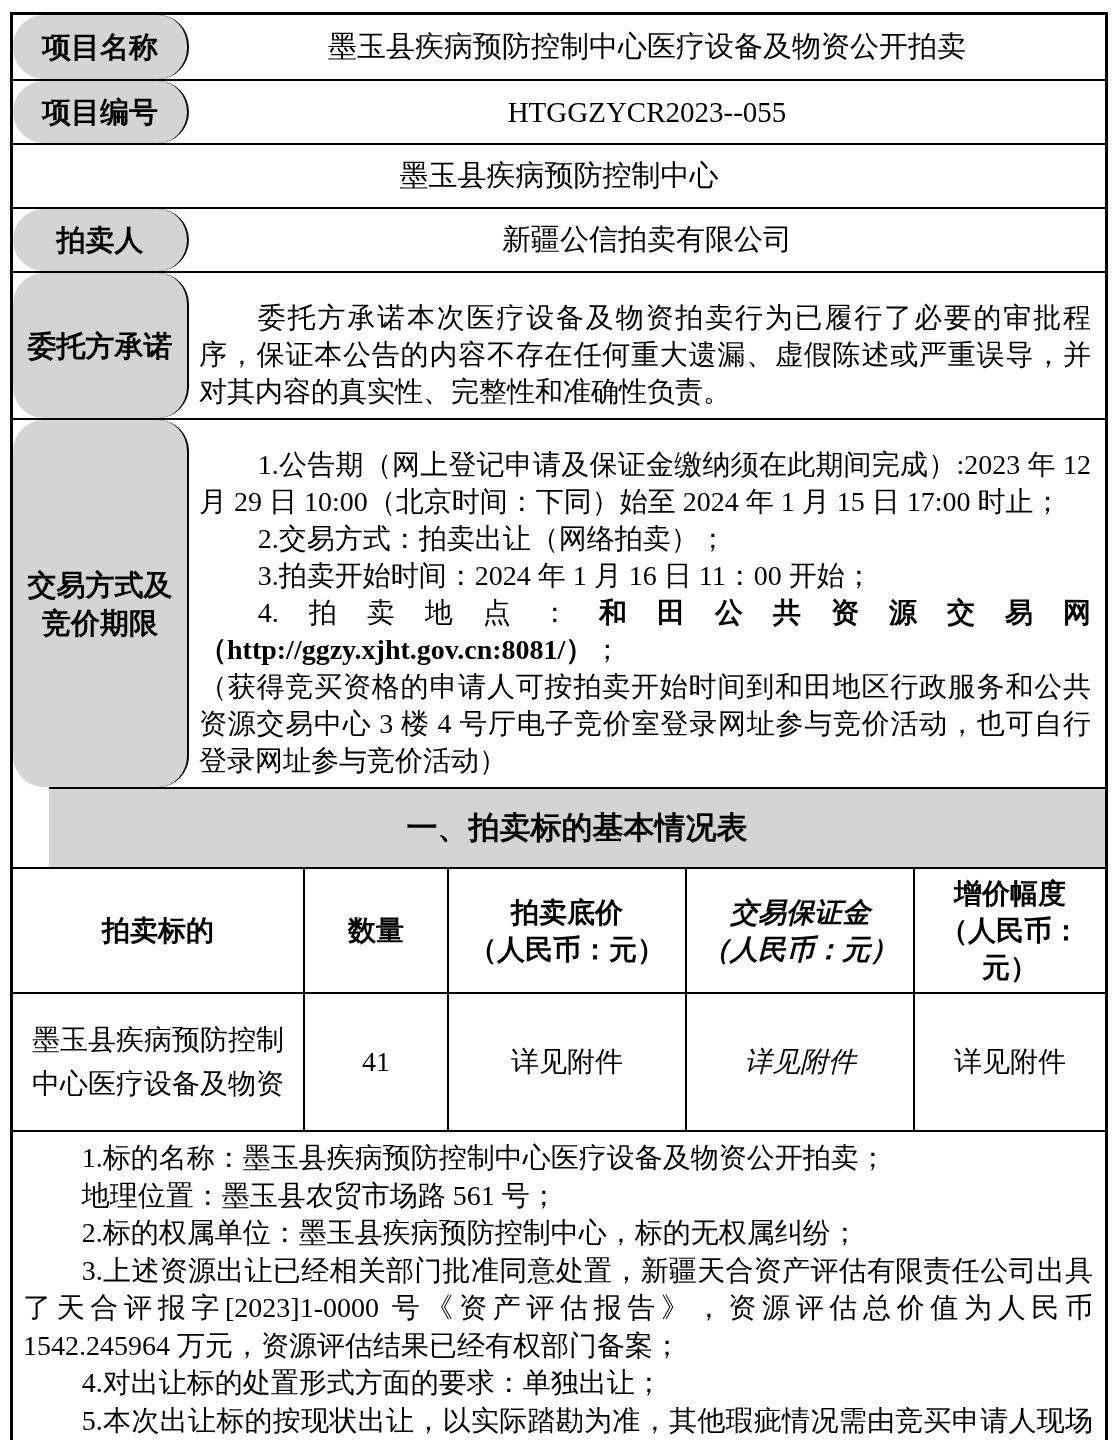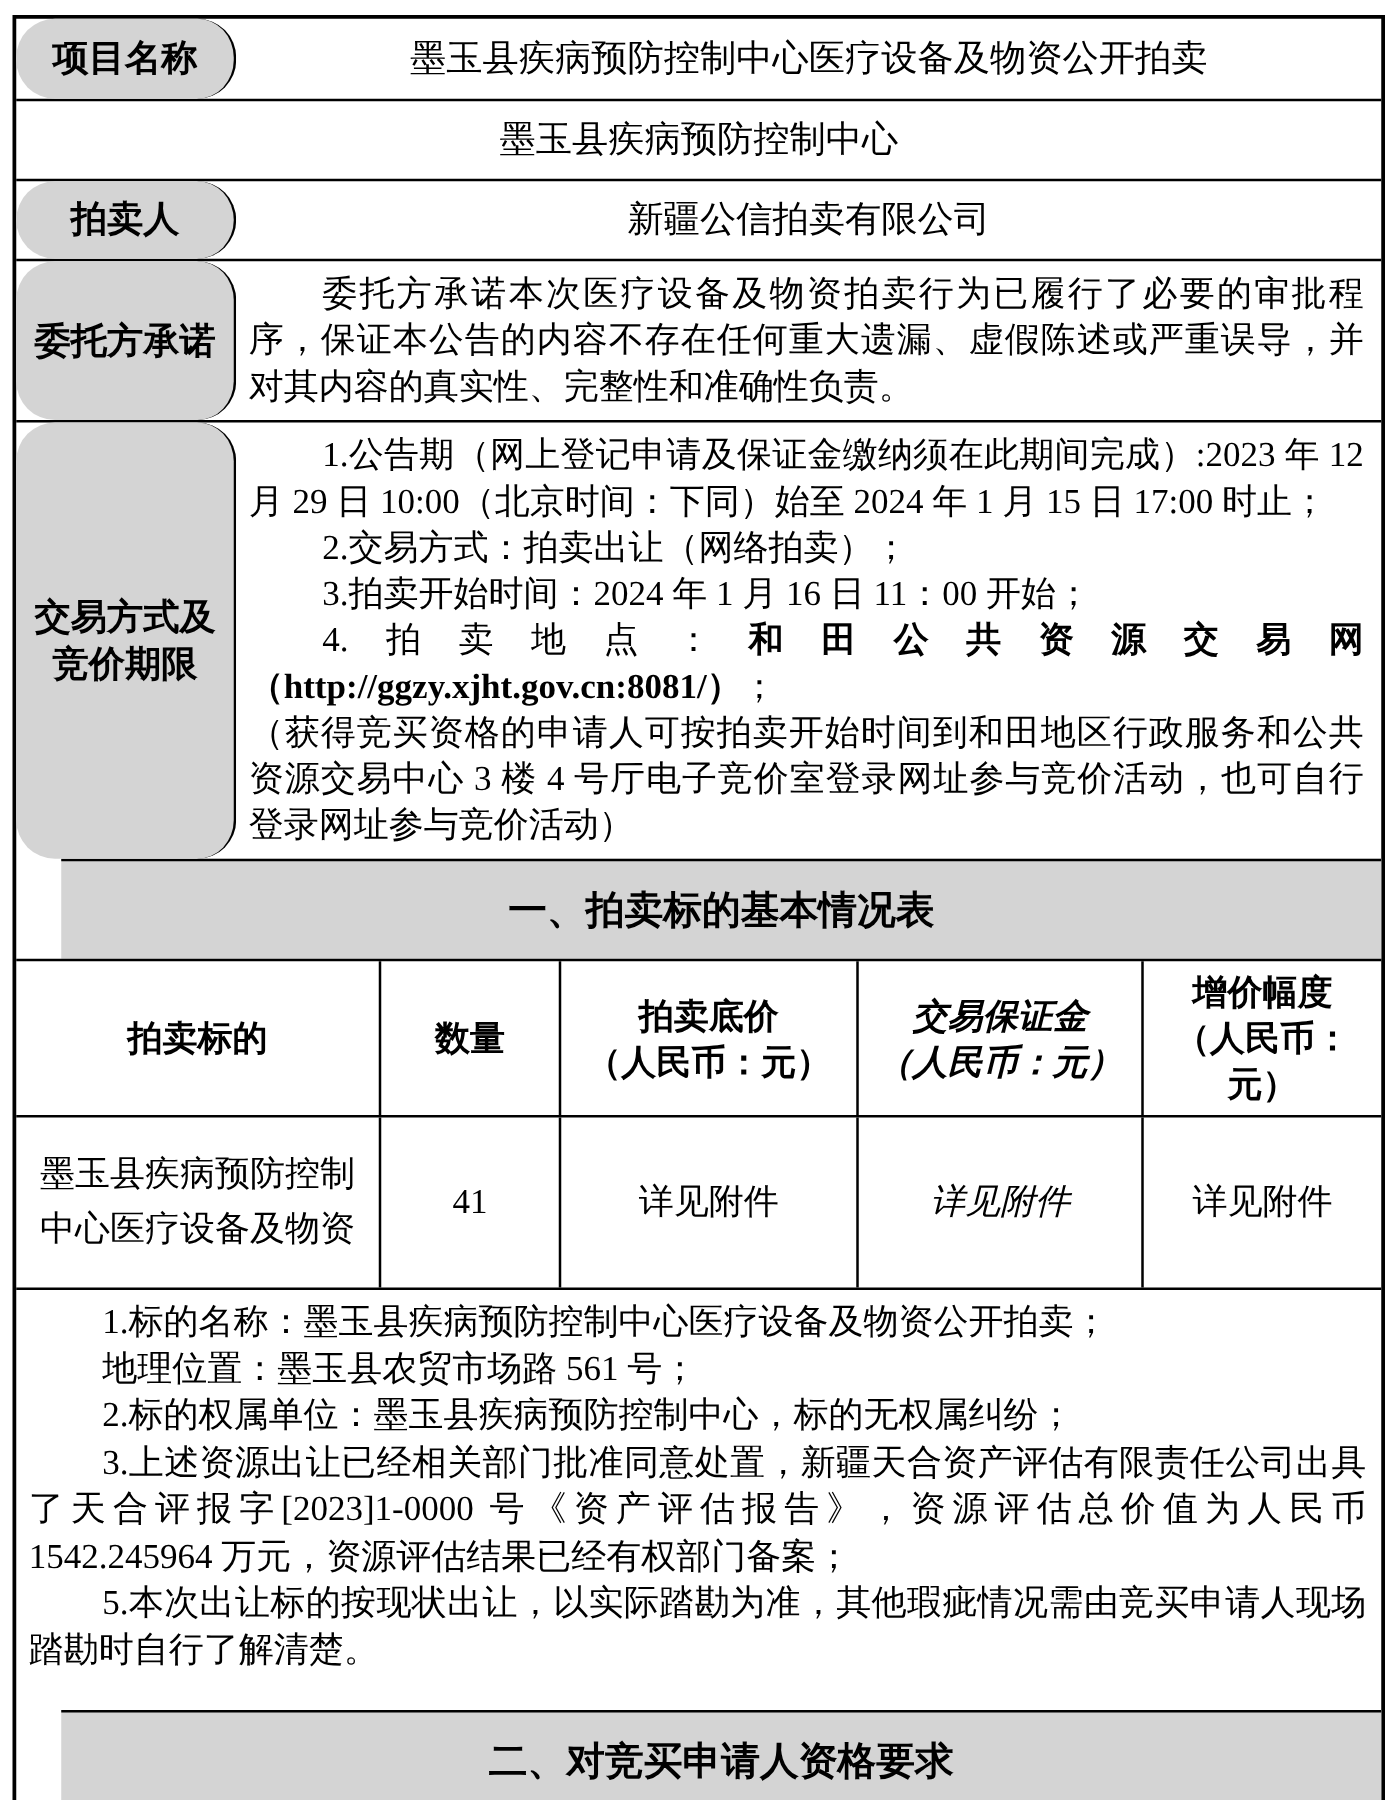--- a/index.html
+++ b/index.html
@@ -43,21 +43,21 @@
     padding: 4px 28px;
   }
   .h-sm { min-height: 64px; }
   .row-commitment { min-height: 108px; }
   .row-trade { min-height: 252px; }
   .row-commitment .info-value, .row-trade .info-value {
     display: block;
     text-align: justify;
     font-size: 28px;
     line-height: 37px;
-    padding: 8px 14px 8px 10px;
+    padding: 26px 14px 8px 10px;
     border-radius: 11px;
   }
   .row-commitment p, .row-trade p { margin: 0; text-indent: 2.1em; }
   .row-trade p.no-indent { text-indent: 0; }
   .bold-inline { font-weight: 700; }
 
   
   .section-bar {
     min-height: 61px;
     background: #d4d4d4;
@@ -110,20 +110,24 @@
 </head>
 <body>
 
 <div class="doc">
 
   <div class="info-row h-sm">
     <div class="info-label">项目名称</div>
     <div class="info-value">墨玉县疾病预防控制中心医疗设备及物资公开拍卖</div>
   </div>
 
+  <div class="info-row h-sm">
+    <div class="info-label">项目编号</div>
+    <div class="info-value">HTGGZYCR2023--055</div>
+  </div>
 
   <div class="info-row h-sm">
     <div class="info-value">墨玉县疾病预防控制中心</div>
   </div>
 
   <div class="info-row h-sm">
     <div class="info-label">拍卖人</div>
     <div class="info-value">新疆公信拍卖有限公司</div>
   </div>
 
@@ -166,18 +170,19 @@
       <div class="lot-cell c4">详见附件</div>
       <div class="lot-cell c5">详见附件</div>
     </div>
   </div>
 
   <div class="notes notes-1">
     <p>1.标的名称：墨玉县疾病预防控制中心医疗设备及物资公开拍卖；</p>
     <p>地理位置：墨玉县农贸市场路 561 号；</p>
     <p>2.标的权属单位：墨玉县疾病预防控制中心，标的无权属纠纷；</p>
     <p>3.上述资源出让已经相关部门批准同意处置，新疆天合资产评估有限责任公司出具了天合评报字[2023]1-0000 号《资产评估报告》，资源评估总价值为人民币 1542.245964 万元，资源评估结果已经有权部门备案；</p>
+    <p>4.对出让标的处置形式方面的要求：单独出让；</p>
     <p>5.本次出让标的按现状出让，以实际踏勘为准，其他瑕疵情况需由竞买申请人现场踏勘时自行了解清楚。</p>
   </div>
 
   <div class="section-bar">二、对竞买申请人资格要求</div>
 
 </div>
 
 </body></html>

